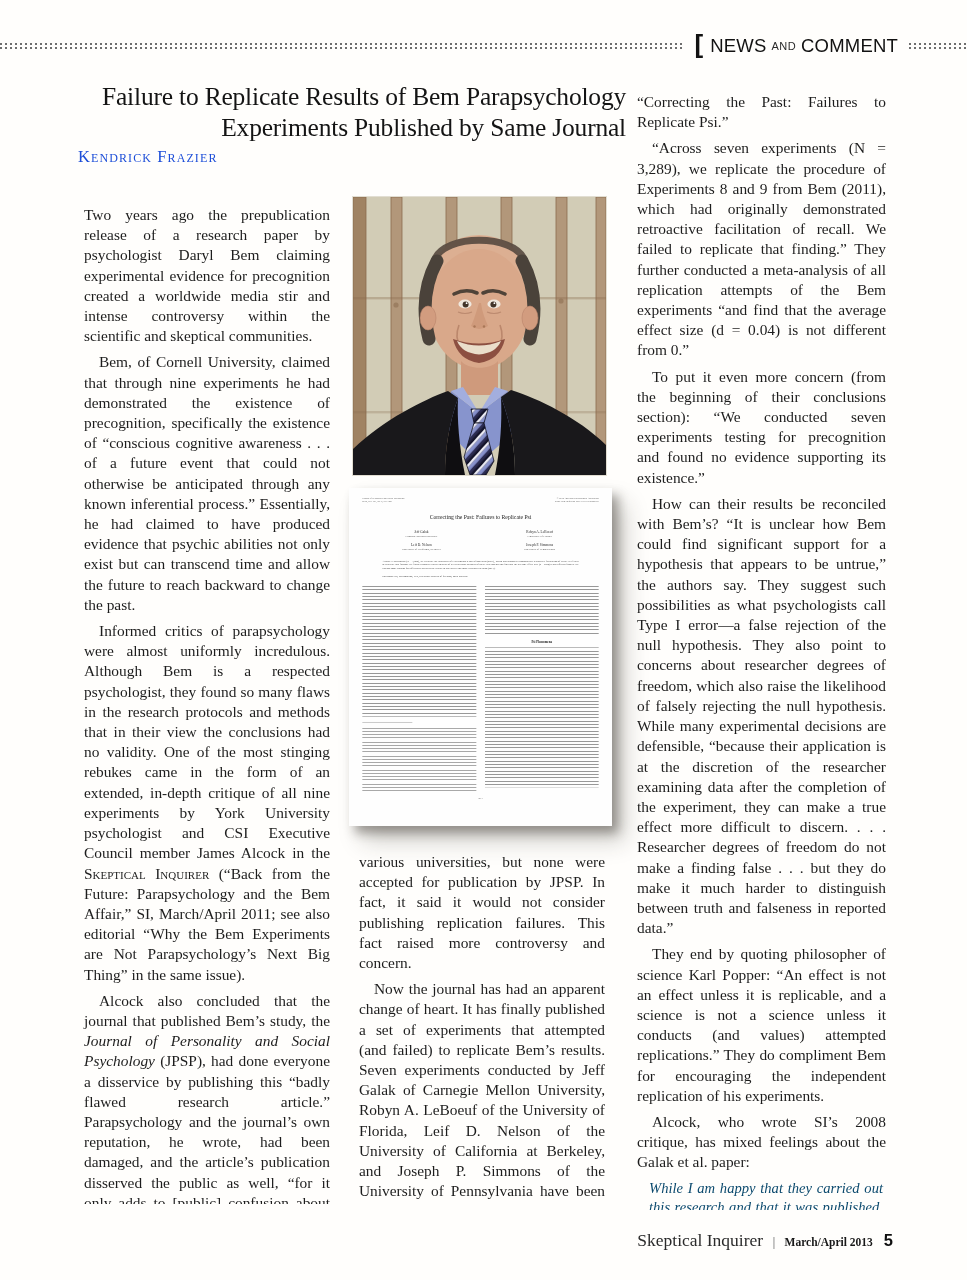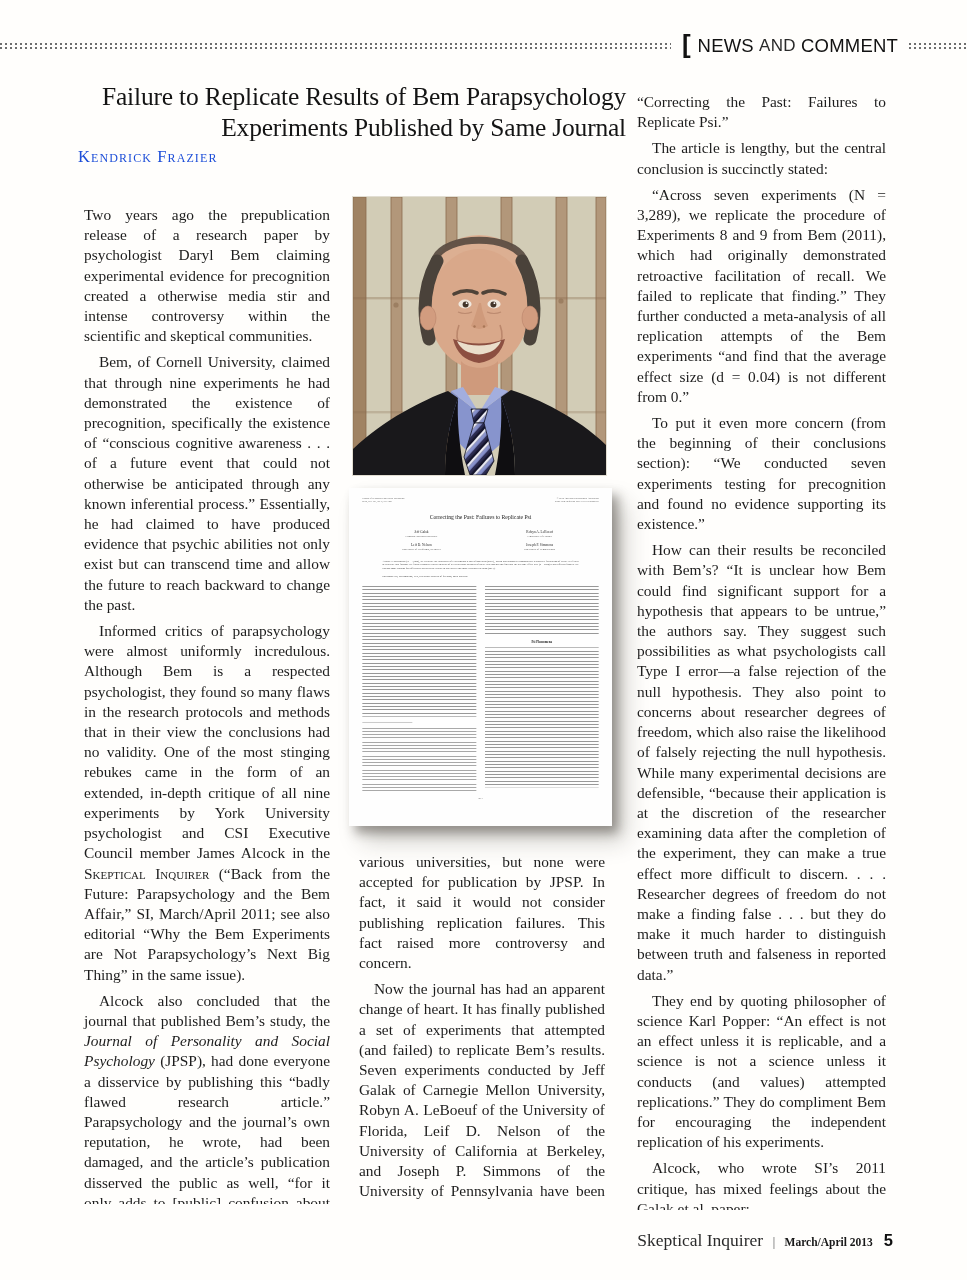--- a/index.html
+++ b/index.html
@@ -8,21 +8,21 @@
 
   
   .sec-header{position:absolute;left:0;right:0;top:37px;display:flex;align-items:center;height:18px;}
   .dots{flex:1;}
   .dots.right{flex:0 0 58px;}
   .dr{height:2px;background:repeating-linear-gradient(90deg,#6e6e6e 0 2px,transparent 2px 5px);}
   .dr + .dr{margin-top:2px;}
   .sec-label{display:flex;align-items:center;font-family:"Liberation Sans",sans-serif;margin:0 11px;white-space:nowrap;}
   .bracket{font-weight:bold;font-size:26px;line-height:14px;margin-right:7px;transform:translateY(-2px);color:#121212;}
   .lbl-strong{font-weight:normal;font-size:18.5px;letter-spacing:0.2px;color:#121212;transform:scaleY(1.04);}
-  .lbl-and{font-size:17px;color:#2a2a2a;margin:14px 5px;letter-spacing:0.4px;}
+  .lbl-and{font-size:11px;color:#2a2a2a;margin:14px 5px;letter-spacing:0.4px;}
 
   
   .title{position:absolute;left:78px;top:82px;width:548px;margin:0;font-weight:normal;
          font-size:25.5px;line-height:30.5px;letter-spacing:-0.2px;color:#141414;text-align:right;}
   .byline{position:absolute;left:78px;top:147px;font-variant:small-caps;font-size:16.5px;
           letter-spacing:1.1px;color:#1d4ed8;}
 
   
   .col{position:absolute;overflow:hidden;}
   .col-left{left:78px;top:199px;width:258px;height:1005px;}
@@ -86,21 +86,21 @@
     <div class="dots right">
         <div class="dr"></div>
         <div class="dr"></div>
       </div>
   </div>
 
   <h1 class="title">Failure to Replicate Results of Bem Parapsychology Experiments Published by Same Journal</h1>
   <div class="byline">Kendrick Frazier</div>
 
   <div class="col col-left">
-    <p>Two years ago the prepublication release of a research paper by psychologist Daryl Bem claiming experimental evidence for precognition created a otherwise media stir and intense controversy within the scientific and skeptical communities.</p>
+    <p>Two years ago the prepublication release of a research paper by psychologist Daryl Bem claiming experimental evidence for precognition created a worldwide media stir and intense controversy within the scientific and skeptical communities.</p>
     <p class="ind">Bem, of Cornell University, claimed that through nine experiments he had demonstrated the existence of precognition, specifically the existence of “conscious cognitive awareness . . . of a future event that could not otherwise be anticipated through any known inferential process.” Essentially, he had claimed to have produced evidence that psychic abilities not only exist but can transcend time and allow the future to reach backward to change the past.</p>
     <p class="ind"><span>Informed critics of parapsychology were almost uniformly incredulous. Although Bem is a respected psychologist, they found so many flaws in the research protocols and methods that in their view the conclusions had no validity. One of the most stinging rebukes came in the form of an extended, in-depth critique of all nine experiments by York University psychologist and CSI Executive Council member James Alcock in the </span><span class="sc">Skeptical Inquirer</span><span> (“Back from the Future: Parapsychology and the Bem Affair,” SI, March/April 2011; see also editorial “Why the Bem Experiments are Not Parapsychology’s Next Big Thing” in the same issue).</span></p>
     <p class="ind"><span>Alcock also concluded that the journal that published Bem’s study, the </span><span class="it">Journal of Personality and Social Psychology</span><span> (JPSP), had done everyone a disservice by publishing this “badly flawed research article.” Parapsychology and the journal’s own reputation, he wrote, had been damaged, and the article’s publication disserved the public as well, “for it only adds to [public] confusion about the existence of psi.”</span></p>
   </div>
 
   <div class="photo">
     <svg width="253" height="278" viewBox="0 0 253 278" xmlns="http://www.w3.org/2000/svg">
       <defs>
         <pattern id="tieStripes" width="11" height="11" patternUnits="userSpaceOnUse" patternTransform="rotate(-48)">
           <rect width="11" height="11" fill="#2c2c52"></rect>
@@ -220,26 +220,25 @@
     </div>
   </div>
 
   <div class="col col-middle">
     <p>various universities, but none were accepted for publication by JPSP. In fact, it said it would not consider publishing replication failures. This fact raised more controversy and concern.</p>
     <p class="ind">Now the journal has had an apparent change of heart. It has finally published a set of experiments that attempted (and failed) to replicate Bem’s results. Seven experiments conducted by Jeff Galak of Carnegie Mellon University, Robyn A. LeBoeuf of the University of Florida, Leif D. Nelson of the University of California at Berkeley, and Joseph P. Simmons of the University of Pennsylvania have been published in JPSP’s final issue of 2012 (Vol. 103, No. 6) under the title</p>
   </div>
 
   <div class="col col-right">
     <p>“Correcting the Past: Failures to Replicate Psi.”</p>
-    <p class="ind">The article is lengthy, but the central conclusion is succinctly stated:</p>
     <p class="ind">“Across seven experiments (N = 3,289), we replicate the procedure of Experiments 8 and 9 from Bem (2011), which had originally demonstrated retroactive facilitation of recall. We failed to replicate that finding.” They further conducted a meta-analysis of all replication attempts of the Bem experiments “and find that the average effect size (d = 0.04) is not different from 0.”</p>
     <p class="ind">To put it even more concern (from the beginning of their conclusions section): “We conducted seven experiments testing for precognition and found no evidence supporting its existence.”</p>
     <p class="ind">How can their results be reconciled with Bem’s? “It is unclear how Bem could find significant support for a hypothesis that appears to be untrue,” the authors say. They suggest such possibilities as what psychologists call Type I error—a false rejection of the null hypothesis. They also point to concerns about researcher degrees of freedom, which also raise the likelihood of falsely rejecting the null hypothesis. While many experimental decisions are defensible, “because their application is at the discretion of the researcher examining data after the completion of the experiment, they can make a true effect more difficult to discern. . . . Researcher degrees of freedom do not make a finding false . . . but they do make it much harder to distinguish between truth and falseness in reported data.”</p>
     <p class="ind">They end by quoting philosopher of science Karl Popper: “An effect is not an effect unless it is replicable, and a science is not a science unless it conducts (and values) attempted replications.” They do compliment Bem for encouraging the independent replication of his experiments.</p>
-    <p class="ind">Alcock, who wrote SI’s 2011 critique, has mixed feelings about the Galak et al. paper:</p>
+    <p class="ind">Alcock, who wrote SI’s 2008 critique, has mixed feelings about the Galak et al. paper:</p>
     <blockquote>While I am happy that they carried out this research and that it was published, I find it very odd that they focused on Bem’s studies as though</blockquote>
   </div>
 
   <div class="footer">
     <span class="f-mag">Skeptical Inquirer</span>
     <span class="f-sep">|</span>
     <span class="f-issue">March/April 2013</span>
     <span class="f-page">5</span>
   </div>
 

